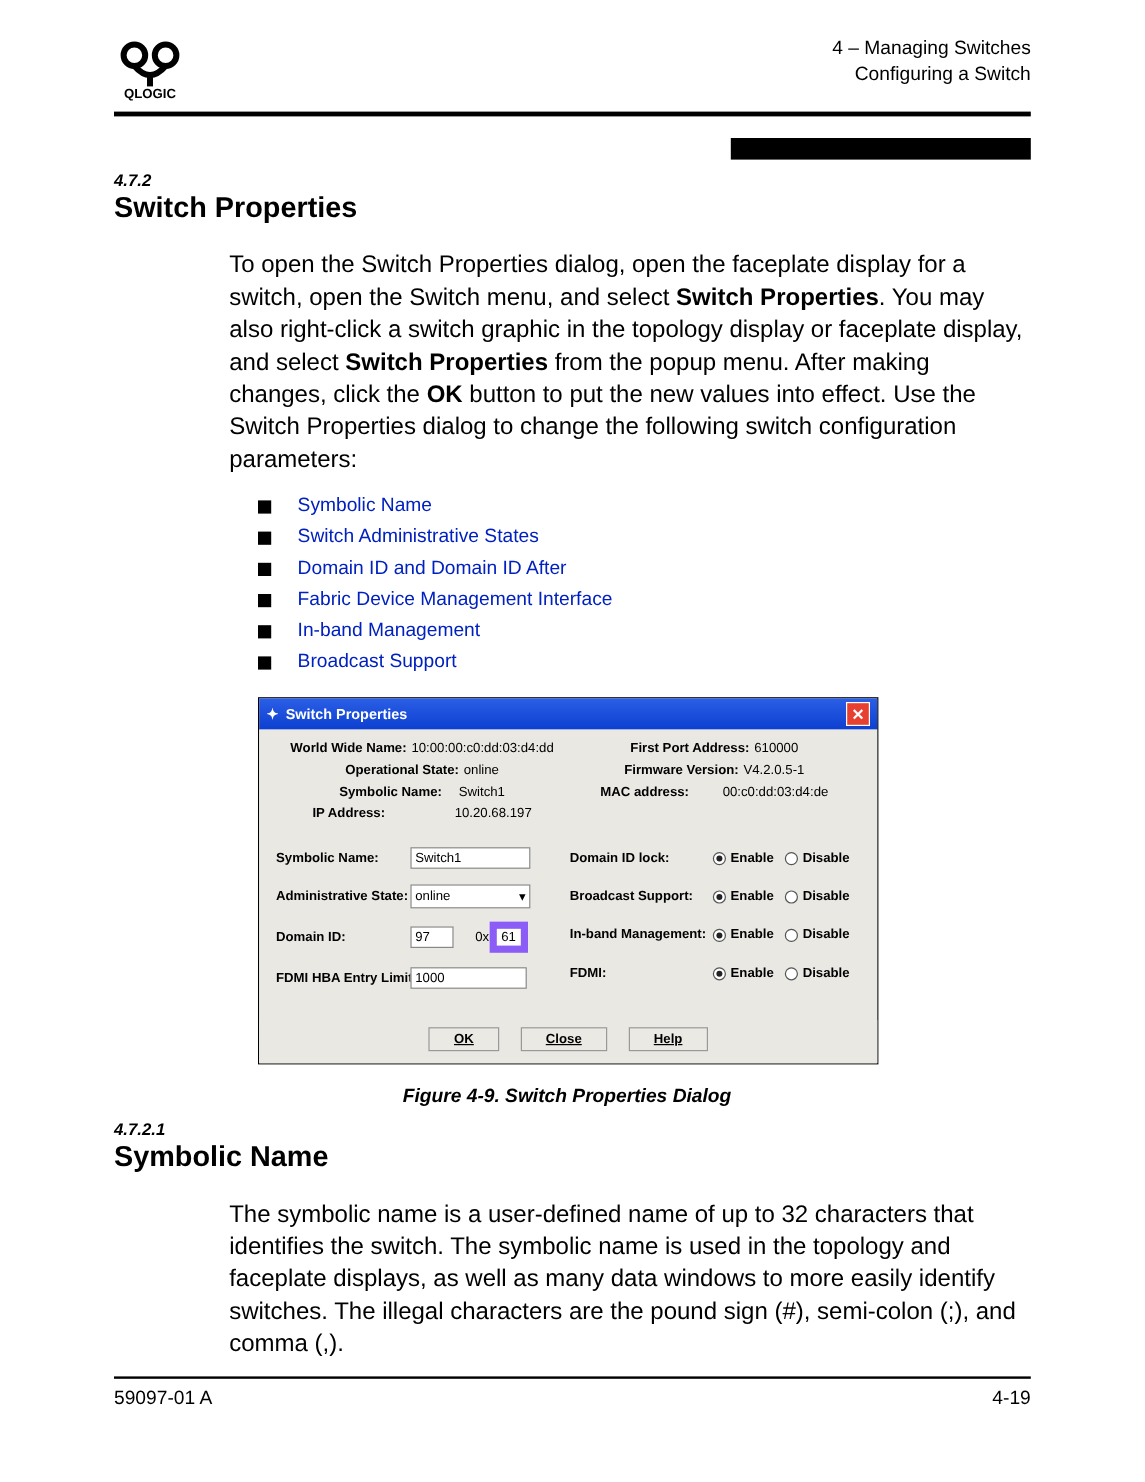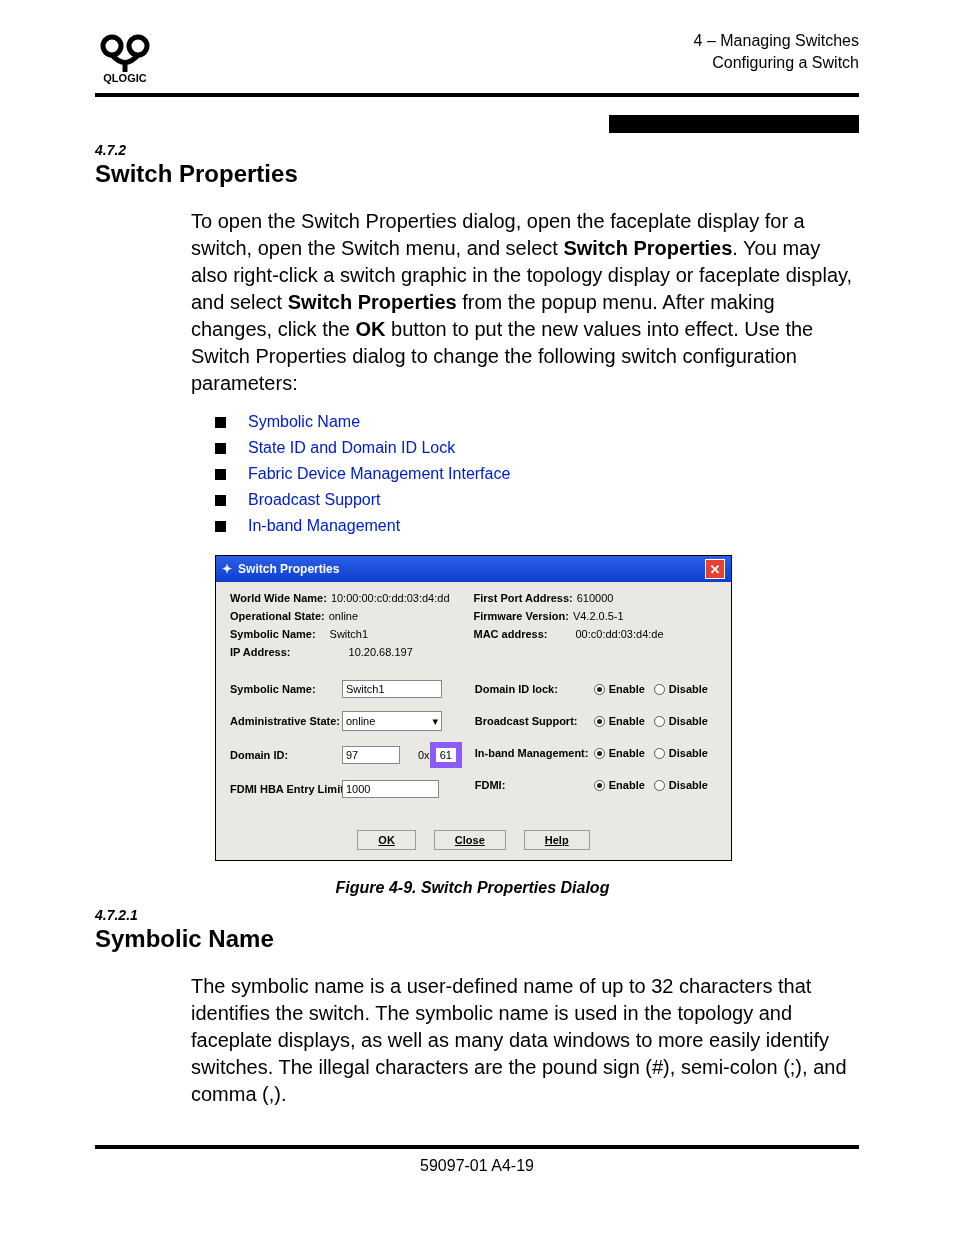--- a/index.html
+++ b/index.html
@@ -124,20 +124,21 @@
   .dlg-info {
     display: flex;
     padding: 10px 14px 6px 14px;
   }
   .dlg-info-col {
     flex: 1;
   }
   .dlg-info-row {
     display: flex;
     margin-bottom: 6px;
+    justify-content: center;
   }
   .dlg-info-label {
     white-space: nowrap;
   }
   .dlg-info-val {
     font-weight: normal;
     margin-left: 4px;
     white-space: nowrap;
   }
   .dlg-form {
@@ -234,24 +235,24 @@
     font-weight: bold;
     font-size: 16px;
     margin-top: 18px;
     margin-bottom: 10px;
   }
   .footer {
     position: absolute;
     left: 95px;
     right: 95px;
     bottom: 60px;
-    border-top: 4px solid #000000;
+    border-top: 2px solid #000000;
     padding-top: 8px;
     display: flex;
-    justify-content: center;
+    justify-content: space-between;
     font-size: 16px;
   }
 </style>
 </head>
 <body>
 
 <div class="page">
   <div class="header">
     <svg class="logo" viewBox="0 0 60 55">
       <circle cx="17" cy="16" r="9" fill="none" stroke="#000" stroke-width="5"></circle>
@@ -275,33 +276,37 @@
       <span>To open the Switch Properties dialog, open the faceplate display for a switch, open the Switch menu, and select </span><b>Switch Properties</b><span>. You may also right-click a switch graphic in the topology display or faceplate display, and select </span><b>Switch Properties</b><span> from the popup menu. After making changes, click the </span><b>OK</b><span> button to put the new values into effect. Use the Switch Properties dialog to change the following switch configuration parameters:</span>
     </p>
 
     <ul class="bullet-list">
       <li>
           <span class="sq"></span>
           <a href="#">Symbolic Name</a>
         </li>
       <li>
           <span class="sq"></span>
-          <a href="#">State ID and Domain ID Lock</a>
+          <a href="#">Switch Administrative States</a>
+        </li>
+      <li>
+          <span class="sq"></span>
+          <a href="#">Domain ID and Domain ID After</a>
         </li>
       <li>
           <span class="sq"></span>
           <a href="#">Fabric Device Management Interface</a>
         </li>
       <li>
           <span class="sq"></span>
+          <a href="#">In-band Management</a>
+        </li>
+      <li>
+          <span class="sq"></span>
           <a href="#">Broadcast Support</a>
-        </li>
-      <li>
-          <span class="sq"></span>
-          <a href="#">In-band Management</a>
         </li>
     </ul>
 
     <div class="dialog-figure">
       <div class="dlg-title">
         <div class="dlg-title-left">
           <span>✦</span>
           <span>Switch Properties</span>
         </div>
         <div class="dlg-close">✕</div>
@@ -350,21 +355,21 @@
             </div>
             <div class="dlg-form-row">
               <span class="dlg-form-label">Administrative State:</span>
               <div class="dlg-select">
                 <span>online</span>
                 <span>▾</span>
               </div>
             </div>
             <div class="dlg-form-row">
               <span class="dlg-form-label">Domain ID:</span>
-              <input class="dlg-input" style="width: 58px;" value="97">
+              <input class="dlg-input" style="width: 36px;" value="97">
               <span style="margin-left:18px;font-weight:normal">0x</span>
                 <span style="border:6px solid #8b5cf6;background:#fff;padding:1px 4px;font-weight:normal;font-size:11px">61</span>
             </div>
             <div class="dlg-form-row">
               <span class="dlg-form-label">FDMI HBA Entry Limit:</span>
               <input class="dlg-input" style="width: 97px;" value="1000">
             </div>
           </div>
           <div class="dlg-form-col">
             <div class="dlg-radio-row">

